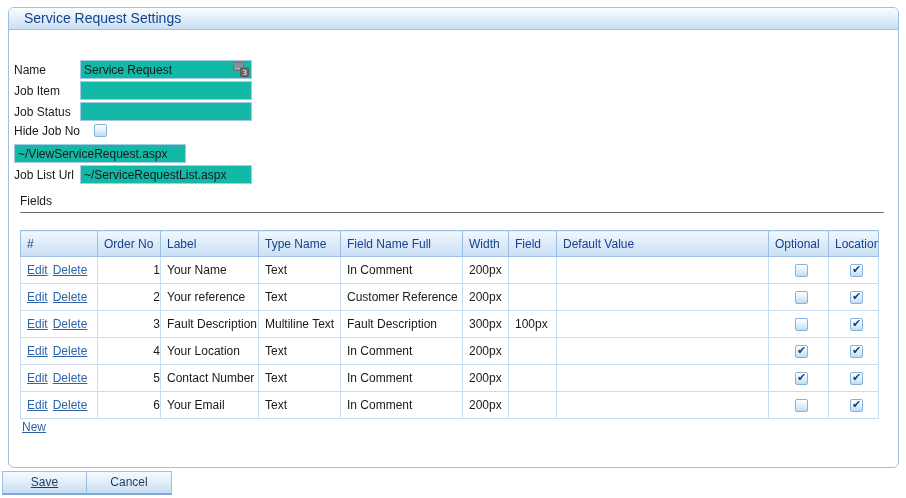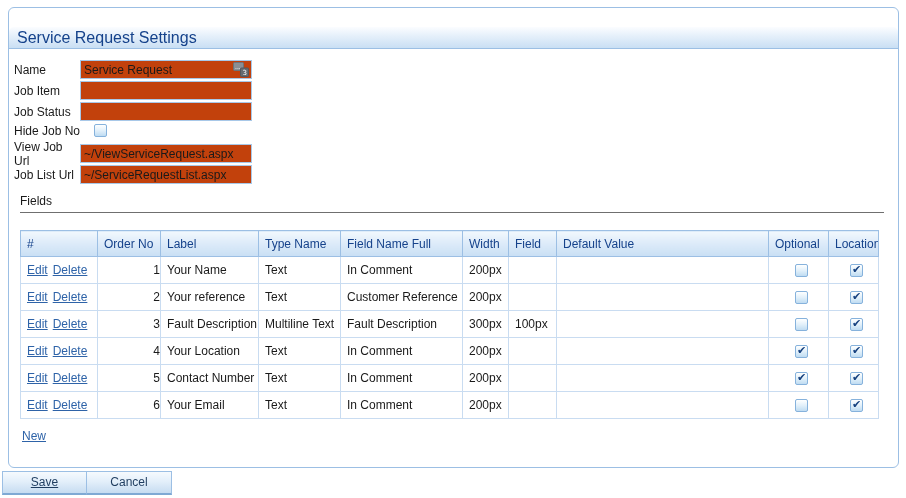--- a/index.html
+++ b/index.html
@@ -6,31 +6,31 @@
   body{
     width:906px;height:498px;position:relative;background:#ffffff;
     font-family:"Liberation Sans","DejaVu Sans",sans-serif;font-size:12px;color:#1a1a1a;
     overflow:hidden;
   }
   .panel{
     position:absolute;left:8px;top:7px;width:889px;height:459px;
     border:1px solid #9CBFE4;border-radius:6px;background:#ffffff;
   }
   .panel-header{
-    height:21px;line-height:21px;padding-left:8px;
+    height:21px;line-height:21px;padding-left:15px;
     background:linear-gradient(#FBFDFF 0%,#E4EFFA 45%,#C9DFF4 100%);
     border-bottom:1px solid #9CBFE4;border-radius:5px 5px 0 0;
-    color:#15428B;font-size:16px;margin-top:19px;
+    color:#15428B;font-size:14px;
   }
   
   .form-row{position:absolute;left:14px;display:flex;align-items:center;height:21px;}
   .form-label{width:66px;color:#1a1a1a;}
   .tb{
     width:164px;height:15px;border:1px solid #A8C8E8;padding:1px 3px;
-    font-family:inherit;font-size:12px;color:#1a1a1a;background:#c2410c;outline:none;
+    font-family:inherit;font-size:12px;color:#1a1a1a;background:#14b8a6;outline:none;
   }
   .tb-wrap{position:relative;display:inline-block;}
   .tb-icon{position:absolute;right:3px;top:2px;width:16px;height:15px;}
   
   .cb{
     display:inline-block;width:13px;height:13px;box-sizing:border-box;
     border:1px solid #86B2DC;border-radius:2px;
     background:linear-gradient(#FEFFFF 0%,#E2F0FA 50%,#BFDCF2 100%);
     position:relative;vertical-align:middle;cursor:pointer;
   }
@@ -54,21 +54,21 @@
     background:linear-gradient(#F2F8FD 0%,#E0EDFA 40%,#C9DFF4 100%);
     border:1px solid #9CBFE4;white-space:nowrap;overflow:hidden;
   }
   table.grid td{
     height:26px;border:1px solid #C9DCF1;padding:0 0 0 6px;
     background:#ffffff;white-space:nowrap;overflow:hidden;color:#1a1a1a;
   }
   table.grid{border:1px solid #9CBFE4;}
   td.num{text-align:right;padding:0 8px 0 0;}
   td.center{text-align:center;padding:0;}
-  a.lnk{color:#2E63A8;text-decoration:underline;cursor:pointer;margin-top:9px;}
+  a.lnk{color:#2E63A8;text-decoration:underline;cursor:pointer;}
   .actions a.lnk{margin-right:5px;}
   .new-link{position:absolute;left:22px;top:420px;}
   
   .btn{
     position:absolute;top:471px;width:85px;height:24px;box-sizing:border-box;
     border:1px solid #9CBFE4;border-bottom:2px solid #7FA9D4;
     background:linear-gradient(#F6FAFE 0%,#E3EFFA 45%,#C6DCF1 100%);
     color:#1E3C5F;font-size:12px;text-align:center;line-height:21px;cursor:pointer;
   }
   .btn-save{left:2px;text-decoration:underline;}
@@ -101,21 +101,20 @@
 </div>
 <div class="form-row" style="top:101px;">
   <span class="form-label">Job Status</span>
   <input class="tb" type="text" value="" style="">
 </div>
 <div class="form-row" style="top:122px;height:17px;">
   <span class="form-label" style="width:80px;">Hide Job No</span>
   <span class="cb"></span>
 </div>
 <div class="form-row" style="top:143px;">
-  <span class="form-label">View Job Url</span>
   <input class="tb" type="text" value="~/ViewServiceRequest.aspx" style="">
 </div>
 <div class="form-row" style="top:164px;">
   <span class="form-label">Job List Url</span>
   <input class="tb" type="text" value="~/ServiceRequestList.aspx" style="">
 </div>
 
 <div class="fields-heading">Fields</div>
 
 <table class="grid">

